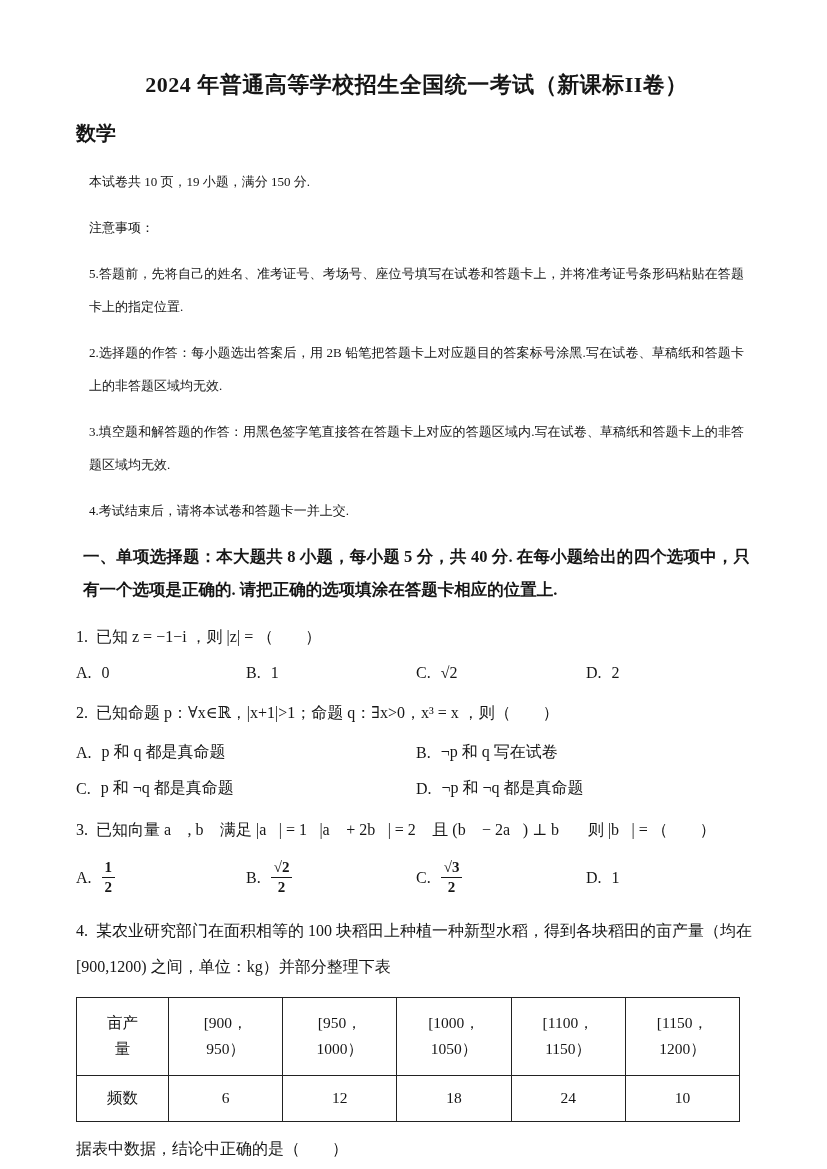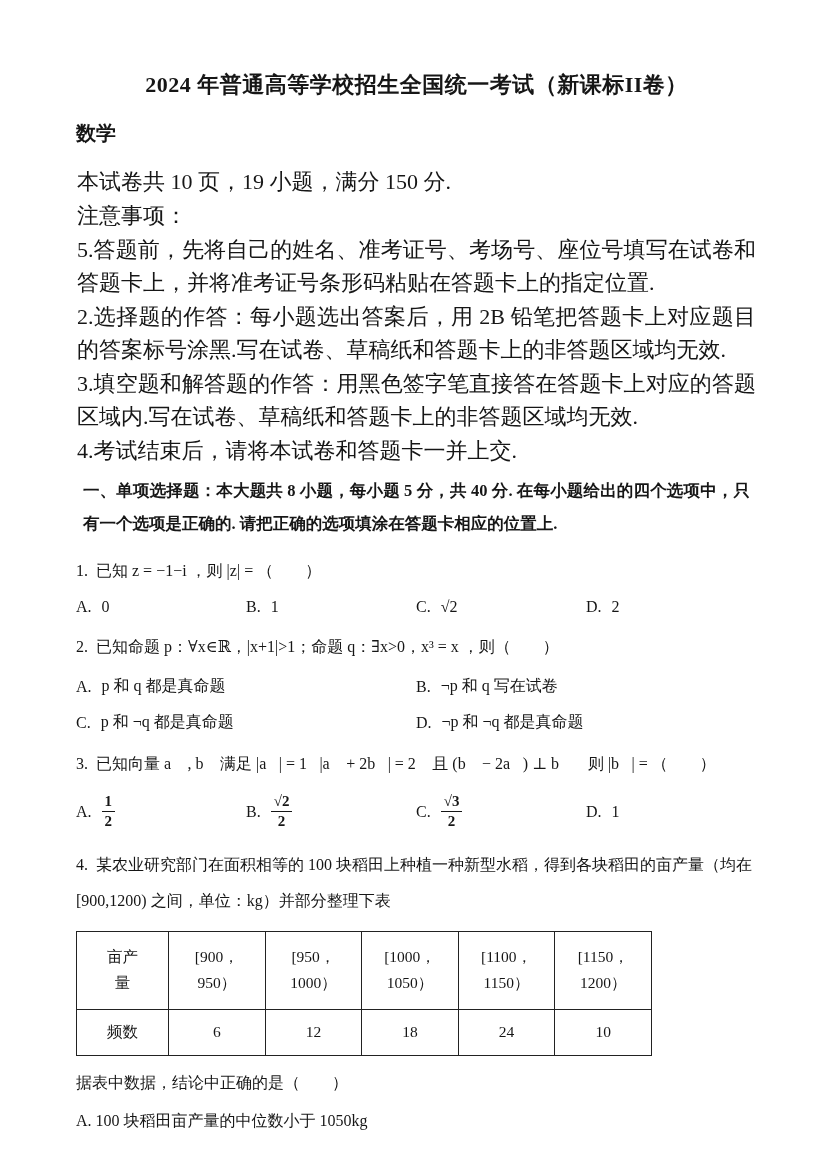--- a/index.html
+++ b/index.html
@@ -21,23 +21,23 @@
     text-align: center;
     margin: 0 0 20px 0;
     letter-spacing: 0.5px;
   }
   .exam-subject {
     font-size: 20px;
     font-weight: bold;
     margin: 0 0 18px 0;
   }
   .body-line {
-    font-size: 22px;
+    font-size: 13px;
     line-height: 33px;
-    margin: 1px;
+    margin: 13px;
     text-align: justify;
   }
   .section-heading {
     font-size: 16.5px;
     line-height: 33px;
     font-weight: bold;
     margin: 7px;
     text-align: justify;
   }
   .question { margin-top: 16px; }
@@ -69,21 +69,21 @@
     font-size: 15px;
     font-weight: bold;
     line-height: 1.15;
   }
   .frac .num { display: block; border-bottom: 1.4px solid #161616; padding: 0 3px 1px 3px; }
   .frac .den { display: block; padding-top: 1px; }
   .q-table {
     border-collapse: collapse;
     margin-top: 12px;
     table-layout: fixed;
-    width: 576px;
+    width: 664px;
   }
   .q-table td {
     border: 1.6px solid #222222;
     text-align: center;
     vertical-align: middle;
     font-size: 15.5px;
     padding: 4px 2px;
   }
   .q-table .col-label { width: 92px; }
   .q-table .row-intervals td { height: 78px; }

